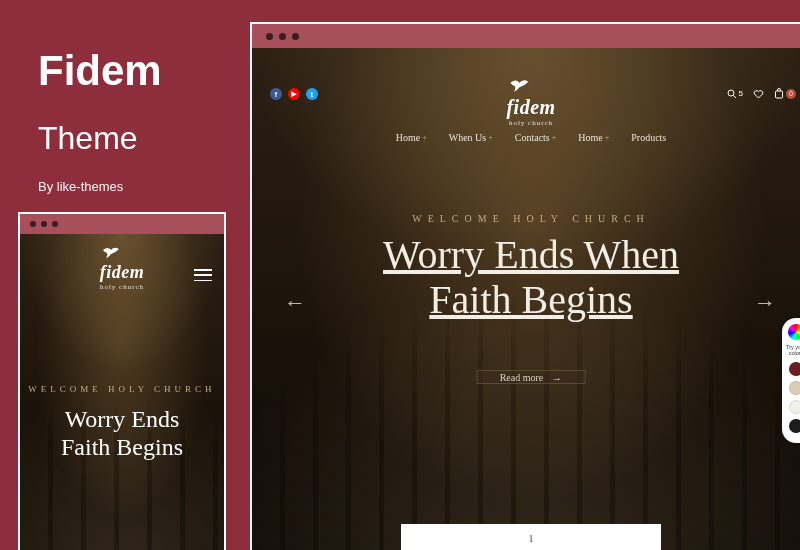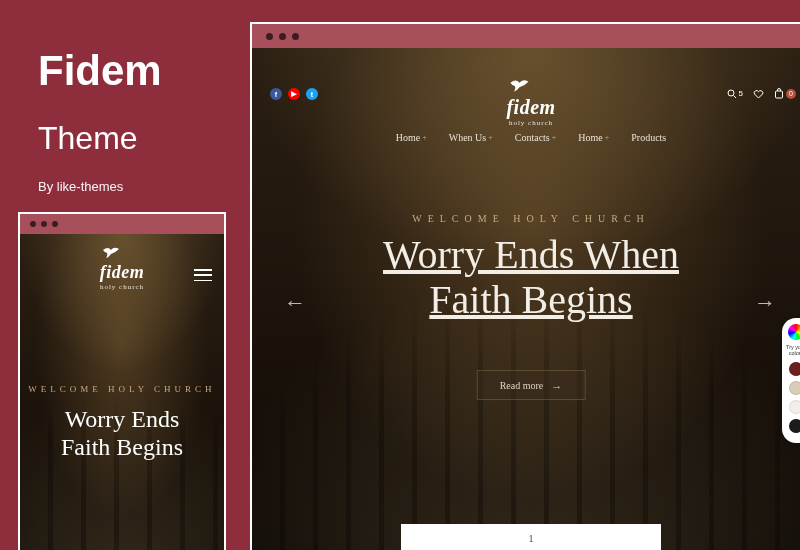--- a/index.html
+++ b/index.html
@@ -150,21 +150,21 @@
     position:absolute; top:185px; left:40px; right:40px;
     text-align:center; color:#f2eee6;
     font-family: Georgia, "Times New Roman", serif;
     font-size:40px; line-height:1.12; font-weight:400;text-decoration:underline;
   }
   .d-hero span{display:block;}
 
   .d-cta {
     position:absolute; top:322px; left:50%; transform:translateX(-50%);
     color:#ddd4c6; font-family: Georgia, serif;
-    font-size:10px; padding:8px 22px;
+    font-size:10px; padding:0 22px;
     background:rgba(60,45,30,.45);
     border:0.5px solid rgba(200,170,120,.25);
     display:flex; align-items:center; gap:8px;
   }
   .d-cta .arr{font-size:11px;}
 
   .pager {
     position:absolute; bottom:0; left:50%; transform:translateX(-50%);
     width:260px; height:28px; background:#fff;
     display:flex; align-items:center; justify-content:center;

